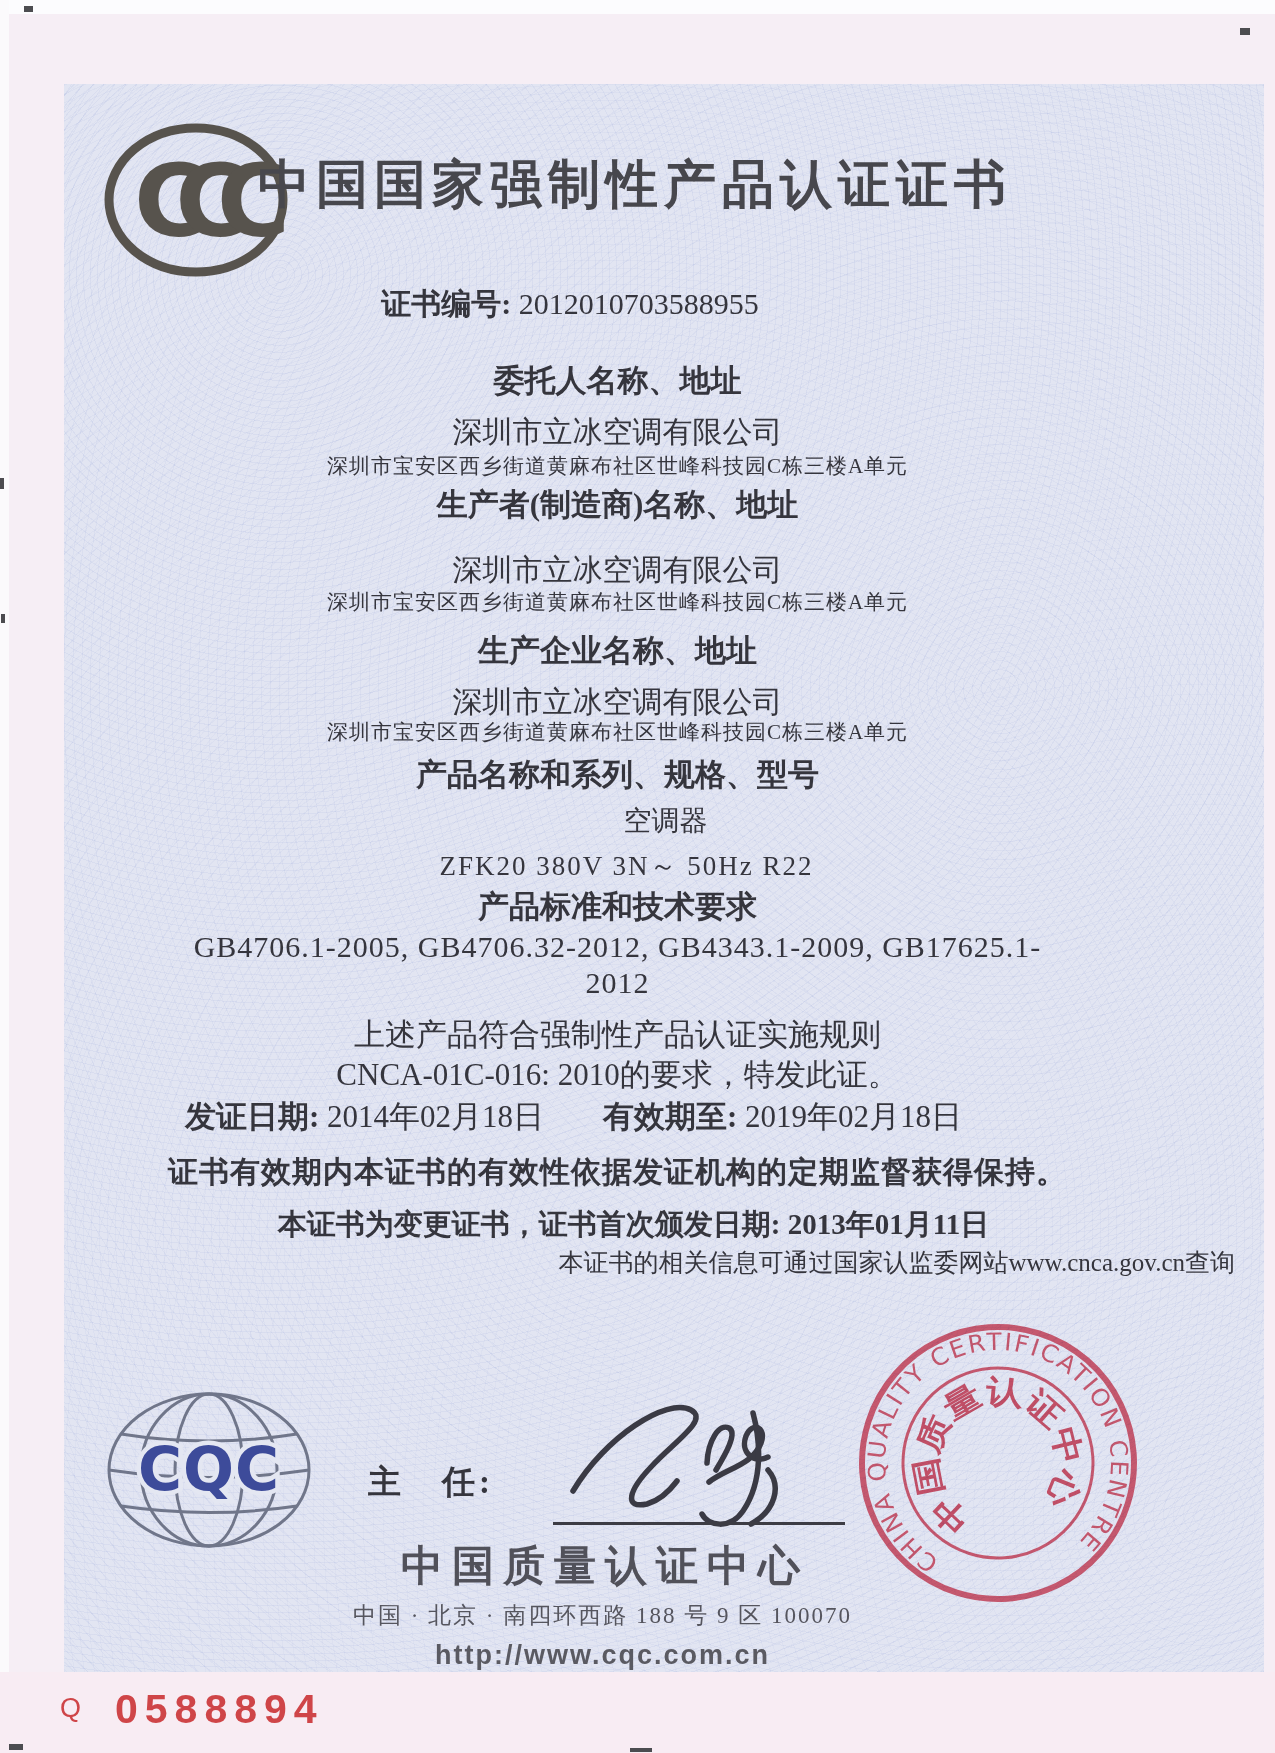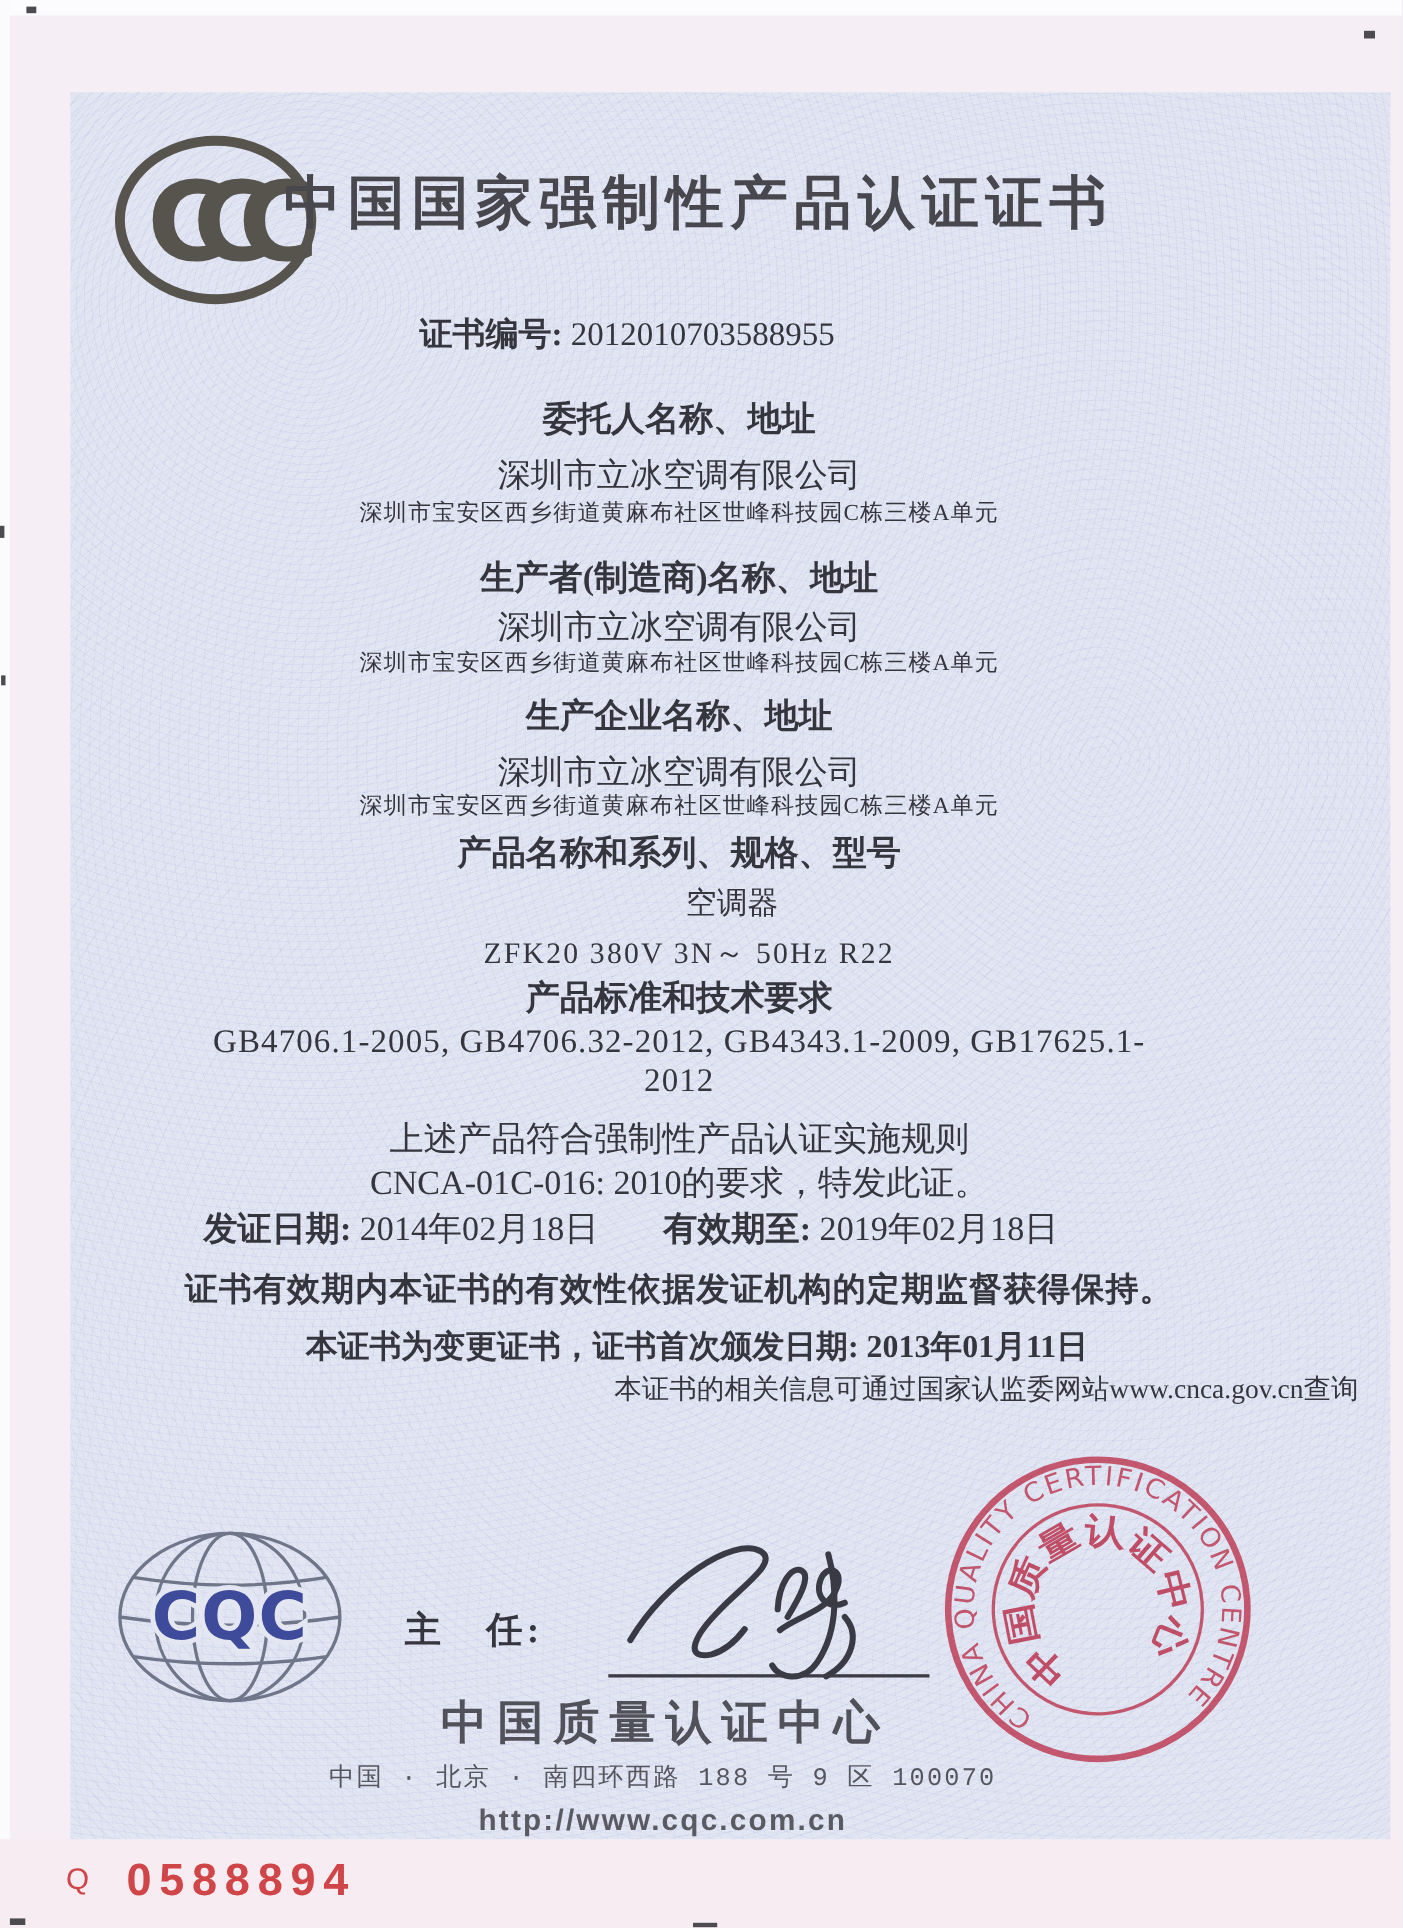--- a/index.html
+++ b/index.html
@@ -54,21 +54,21 @@
   .note-small{font-size:25px;text-align:right;}
   .director{
     position:absolute;left:368px;top:1460px;font-size:33px;font-weight:bold;
     color:var(--ink);letter-spacing:4px;white-space:nowrap;
   }
   .sig-line{position:absolute;left:553px;top:1522px;width:292px;height:3px;background:#3c3c44;}
   .orgname{
     left:0;width:1210px;top:1538px;font-family:var(--sans);
     font-size:42px;font-weight:bold;letter-spacing:9px;color:#51515a;
   }
-  .orgaddr{left:0;width:1205px;top:1600px;font-family:Liberation Mono, monospace;font-size:23px;color:#55555e;letter-spacing:2px;}
+  .orgaddr{left:0;width:1205px;top:1600px;font-family:Liberation Serif, serif;font-size:23px;color:#55555e;letter-spacing:2px;}
   .orgurl{left:0;width:1205px;top:1640px;font-family:var(--sans);font-size:27px;font-weight:bold;color:#5a5a62;letter-spacing:2px;}
   .serial{position:absolute;top:1686px;left:60px;color:#cf4548;font-family:var(--sans);white-space:nowrap;}
   .serial .q{font-size:27px;margin-right:34px;vertical-align:6px;}
   .serial .num{font-size:41px;font-weight:bold;letter-spacing:7px;}
   .ccc-logo{position:absolute;left:98px;top:112px;}
   .cqc-logo{position:absolute;left:92px;top:1382px;}
   .signature-svg{position:absolute;left:555px;top:1385px;}
   .seal{position:absolute;left:853px;top:1318px;mix-blend-mode:multiply;opacity:.92;transform:rotate(-4deg);}
   .mark{position:absolute;background:#4c4c50;}
 </style>
@@ -89,21 +89,21 @@
 
   <div class="line certno">
     <span class="lbl">证书编号:</span>
     <span>2012010703588955</span>
   </div>
 
   <div class="line w-std heading" style="top:360px">委托人名称、地址</div>
   <div class="line w-std company" style="top:412px">深圳市立冰空调有限公司</div>
   <div class="line w-std addr" style="top:452px">深圳市宝安区西乡街道黄麻布社区世峰科技园C栋三楼A单元</div>
 
-  <div class="line w-std heading" style="top:504px">生产者(制造商)名称、地址</div>
+  <div class="line w-std heading" style="top:484px">生产者(制造商)名称、地址</div>
   <div class="line w-std company" style="top:550px">深圳市立冰空调有限公司</div>
   <div class="line w-std addr" style="top:588px">深圳市宝安区西乡街道黄麻布社区世峰科技园C栋三楼A单元</div>
 
   <div class="line w-std heading" style="top:630px">生产企业名称、地址</div>
   <div class="line w-std company" style="top:682px">深圳市立冰空调有限公司</div>
   <div class="line w-std addr" style="top:718px">深圳市宝安区西乡街道黄麻布社区世峰科技园C栋三楼A单元</div>
 
   <div class="line w-std heading" style="top:754px">产品名称和系列、规格、型号</div>
   <div class="line w-std prodname" style="top:802px">空调器</div>
   <div class="line w-std model" style="top:848px">ZFK20 380V 3N～ 50Hz R22</div>

